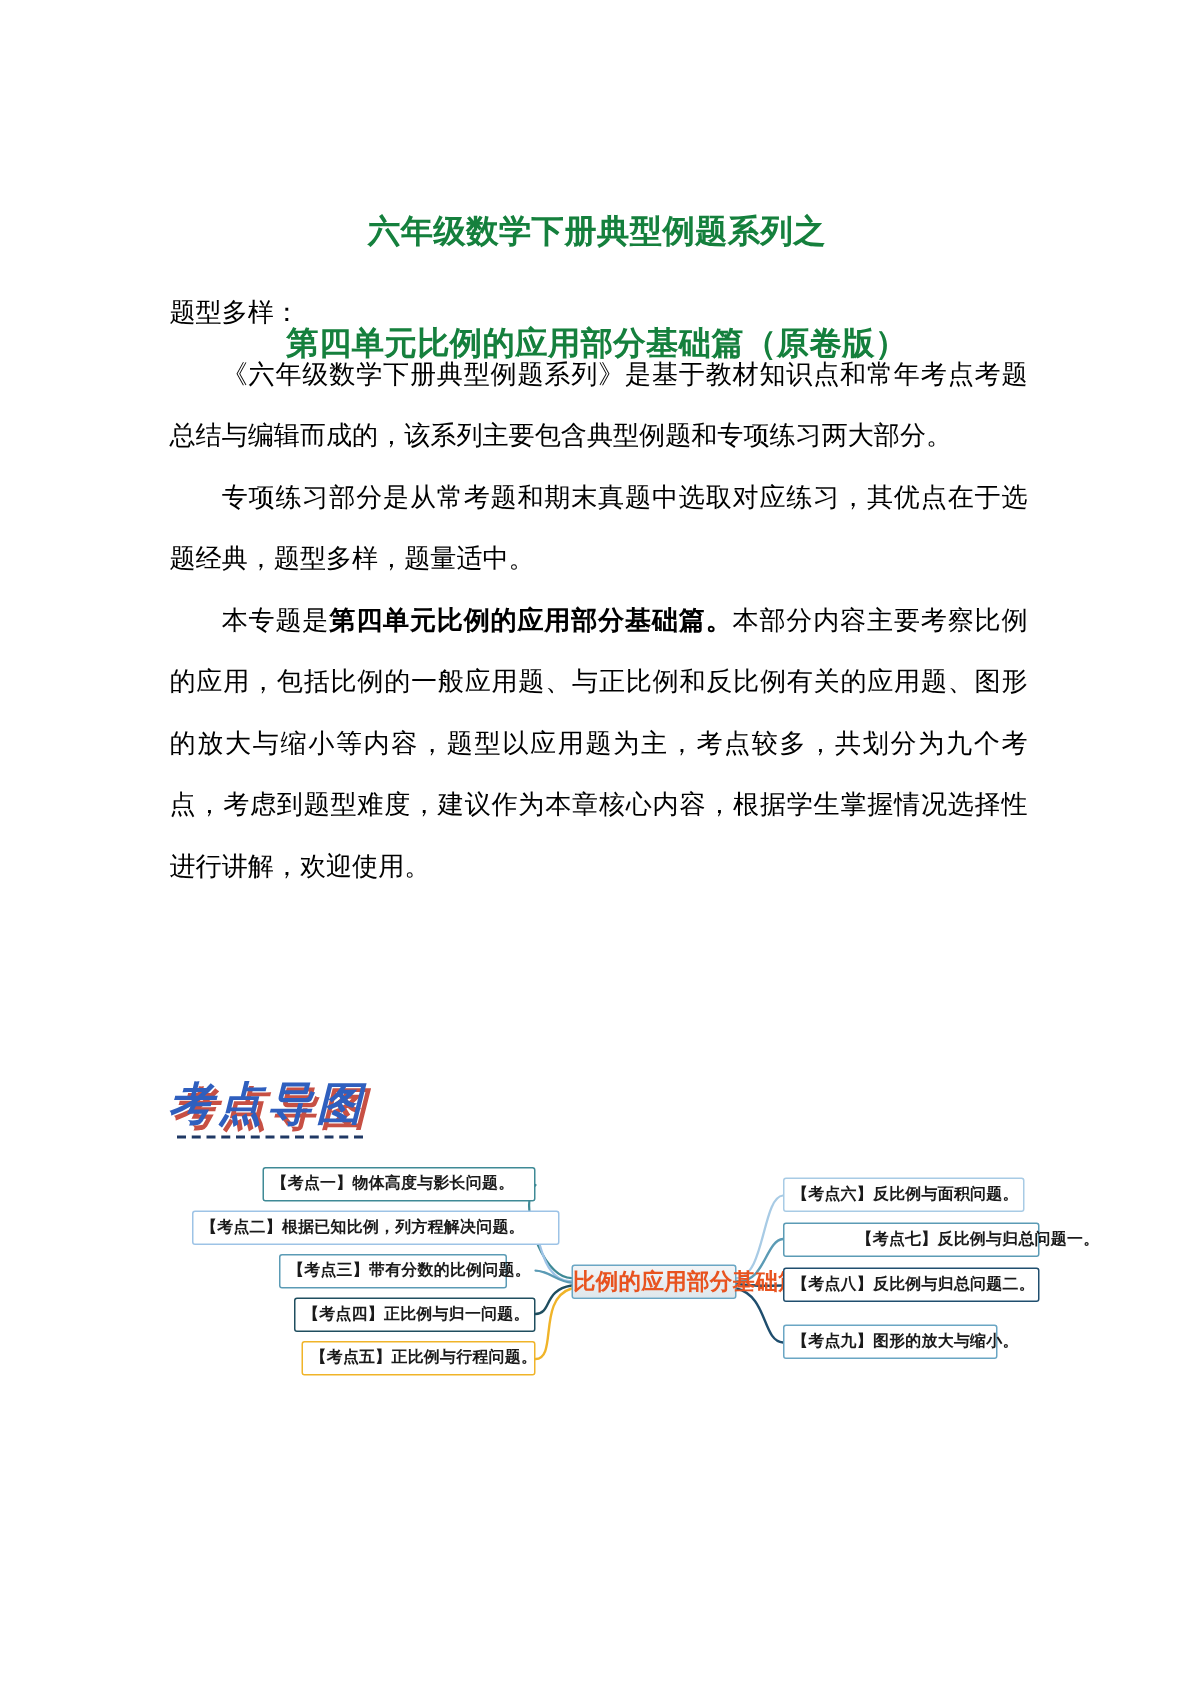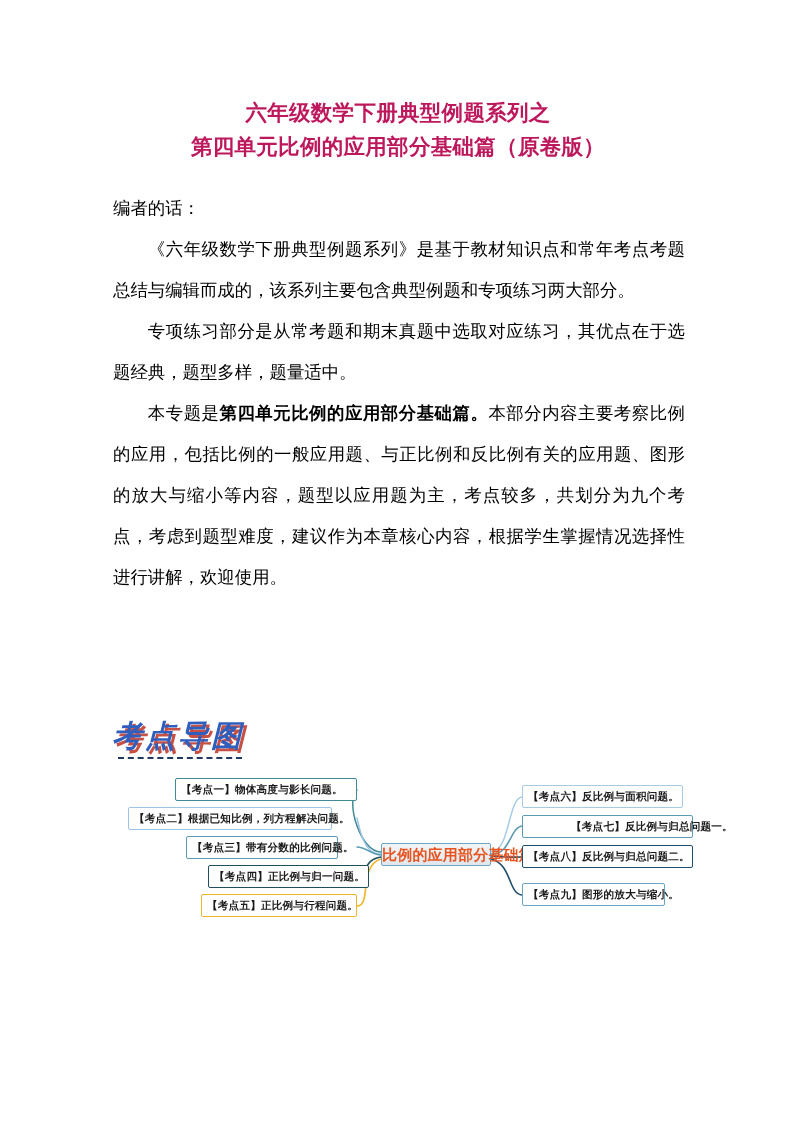--- a/index.html
+++ b/index.html
@@ -30,22 +30,23 @@
     top: 96px;
     width: 570px;
     text-align: center;
   }
   .title-line {
     font-family: "Liberation Sans", "DejaVu Sans", sans-serif;
     font-weight: bold;
     font-size: 21.5px;
     line-height: 34px;
     letter-spacing: 0.3px;
-    color: #be185d;
-    white-space: nowrap;
+    color: #15803d;
+    white-space: nowrap;
+    margin-top: 41px;
   }
 
   
   .body-block {
     position: absolute;
     left: 113px;
     top: 188px;
     width: 572px;
   }
   .para {
@@ -158,21 +159,21 @@
 <body>
 
 <div class="page">
 
   <div class="title-block">
     <div class="title-line">六年级数学下册典型例题系列之</div>
     <div class="title-line">第四单元比例的应用部分基础篇（原卷版）</div>
   </div>
 
   <div class="body-block">
-    <p class="para">编者的话：</p>
+    <p class="para">题型多样：</p>
     <p class="para indent">《六年级数学下册典型例题系列》是基于教材知识点和常年考点考题总结与编辑而成的，该系列主要包含典型例题和专项练习两大部分。</p>
     <p class="para indent">专项练习部分是从常考题和期末真题中选取对应练习，其优点在于选题经典，题型多样，题量适中。</p>
     <p class="para indent"><span>本专题是</span><b>第四单元比例的应用部分基础篇。</b><span>本部分内容主要考察比例的应用，包括比例的一般应用题、与正比例和反比例有关的应用题、图形的放大与缩小等内容，题型以应用题为主，考点较多，共划分为九个考点，考虑到题型难度，建议作为本章核心内容，根据学生掌握情况选择性进行讲解，欢迎使用。</span></p>
   </div>
 
   <div class="kaodian-heading">
     <div class="kd-text kd-shadow">考点导图</div>
     <div class="kd-text kd-front">考点导图</div>
     <div class="kd-underline"></div>
   </div>
@@ -185,23 +186,23 @@
         <path d="M 271 87 C 252 90 258 106 247 106" stroke="#1f4e5f" stroke-width="1.6" fill="none" stroke-linecap="round"></path>
         <path d="M 271 89 C 248 96 262 136 247 136" stroke="#f0b429" stroke-width="1.6" fill="none" stroke-linecap="round"></path>
         <path d="M 381 82 C 400 82 398 28 412 27" stroke="#a8cbe5" stroke-width="1.5" fill="none" stroke-linecap="round"></path>
         <path d="M 381 84 C 400 86 400 57 412 56" stroke="#5b9bb5" stroke-width="1.6" fill="none" stroke-linecap="round"></path>
         <path d="M 381 86 C 400 88 400 87 412 87" stroke="#1f4e6e" stroke-width="1.7" fill="none" stroke-linecap="round"></path>
         <path d="M 381 89 C 402 94 398 124 412 125" stroke="#1f4e6e" stroke-width="1.6" fill="none" stroke-linecap="round"></path>
       </svg>
     <div class="center-node" style="color: rgb(232, 83, 31); border-color: rgb(106, 166, 196);">比例的应用部分基础篇</div>
     <div id="left-nodes-host">
         <div class="node left" style="left: 65px; top: 8px; width: 182px; border-color: rgb(63, 138, 150);">【考点一】物体高度与影长问题。</div>
-        <div class="node left" style="left: 18px; top: 37px; width: 204px; border-color: rgb(157, 195, 230);">【考点二】根据已知比例，列方程解决问题。</div>
+        <div class="node left" style="left: 18px; top: 37px; width: 245px; border-color: rgb(157, 195, 230);">【考点二】根据已知比例，列方程解决问题。</div>
         <div class="node left" style="left: 76px; top: 66px; width: 152px; border-color: rgb(91, 155, 181);">【考点三】带有分数的比例问题。</div>
-        <div class="node left" style="left: 98px; top: 95px; width: 161px; border-color: rgb(31, 78, 95);">【考点四】正比例与归一问题。</div>
+        <div class="node left" style="left: 86px; top: 95px; width: 161px; border-color: rgb(31, 78, 95);">【考点四】正比例与归一问题。</div>
         <div class="node left" style="left: 91px; top: 124px; width: 156px; border-color: rgb(240, 180, 41);">【考点五】正比例与行程问题。</div>
       </div>
     <div id="right-nodes-host">
         <div class="node right" style="left: 412px; top: 15px; width: 161px; border-color: rgb(168, 203, 229);">【考点六】反比例与面积问题。</div>
         <div class="node right" style="left: 412px; top: 45px; width: 171px; border-color: rgb(91, 155, 181); padding-left: 48px;">【考点七】反比例与归总问题一。</div>
         <div class="node right" style="left: 412px; top: 75px; width: 171px; border-color: rgb(31, 78, 110);">【考点八】反比例与归总问题二。</div>
         <div class="node right" style="left: 412px; top: 113px; width: 143px; border-color: rgb(106, 166, 196);">【考点九】图形的放大与缩小。</div>
       </div>
   </div>
 

